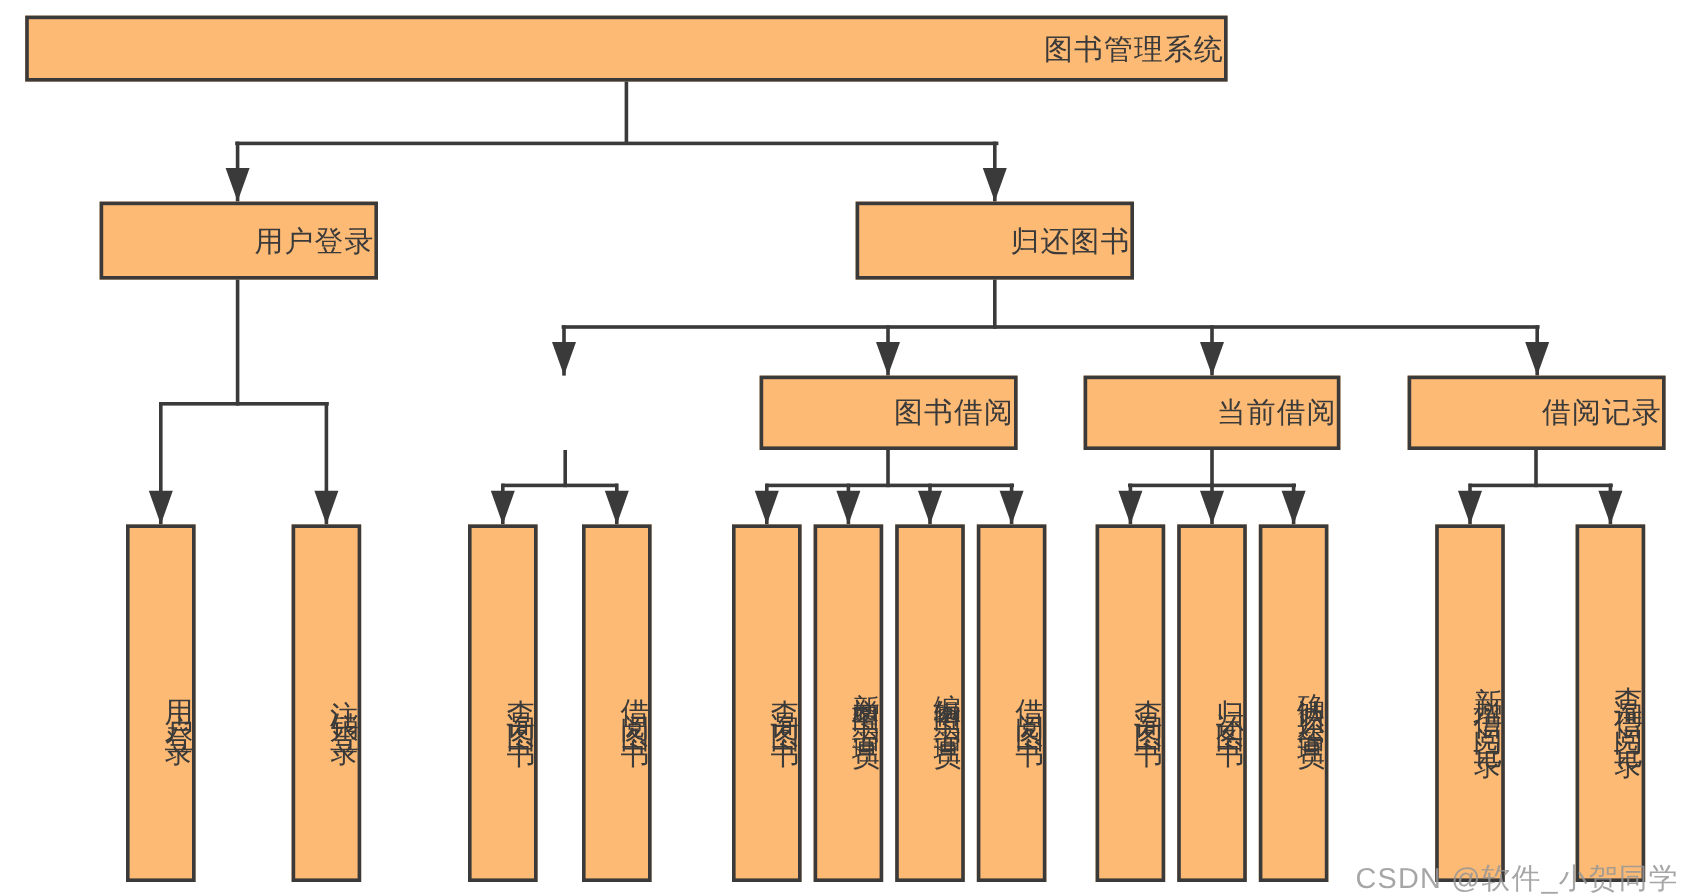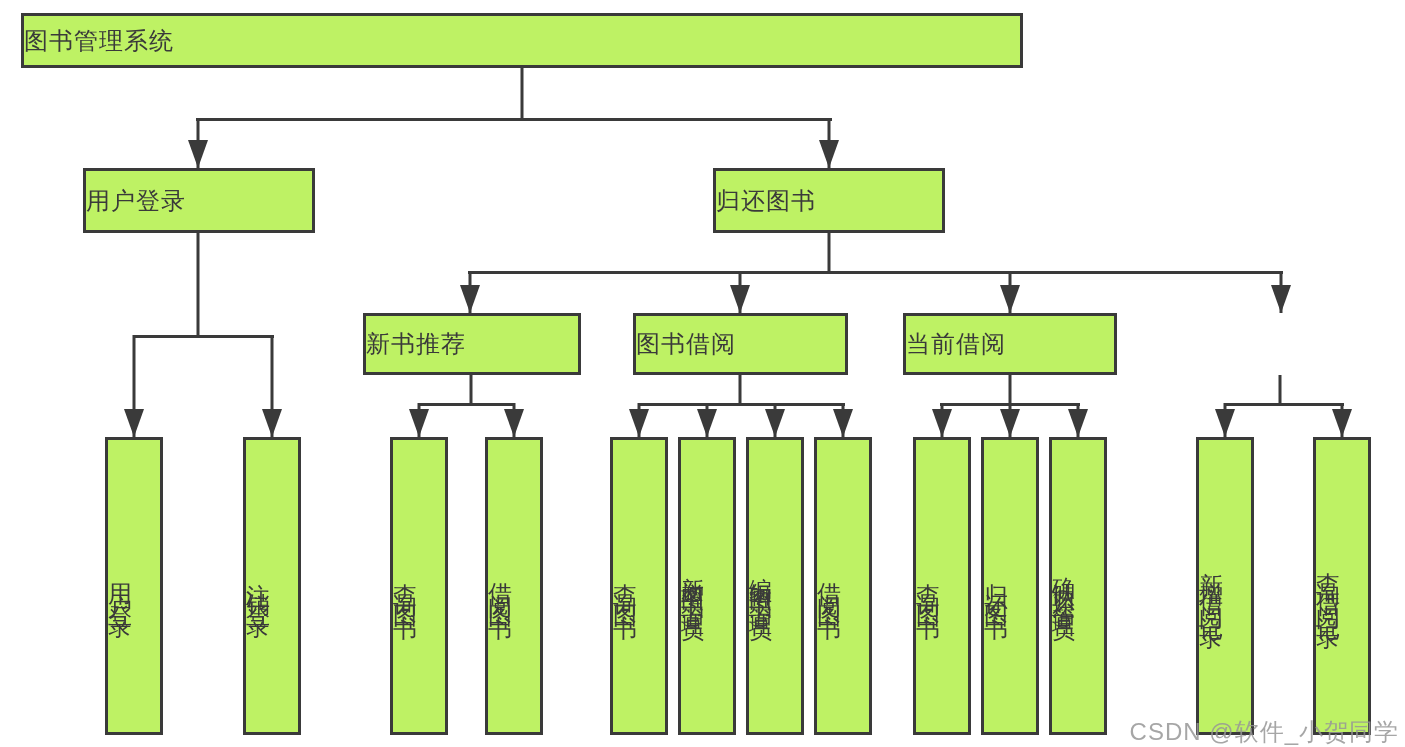--- a/index.html
+++ b/index.html
@@ -1,22 +1,22 @@
 <!DOCTYPE html>
 <html><head>
 <meta charset="utf-8">
 <style>
   html,body{margin:0;padding:0;background:#ffffff;}
   .canvas{
     position:relative;width:1405px;height:747px;background:#ffffff;
     font-family:"Liberation Sans","DejaVu Sans",sans-serif;color:#3a3a3a;overflow:hidden;
   }
   .box{
-    position:absolute;background:#bef264;border:3px solid #3a3a3a;box-sizing:border-box;
-    display:flex;align-items:center;justify-content:flex-start;
+    position:absolute;background:#fdba74;border:3px solid #3a3a3a;box-sizing:border-box;
+    display:flex;align-items:center;justify-content:flex-end;
   }
   .box-h span{font-size:24px;letter-spacing:1px;white-space:nowrap;}
   .leaf span{
     writing-mode:vertical-rl;text-orientation:mixed;
     font-size:24px;letter-spacing:11px;line-height:1;white-space:nowrap;
   }
   .leaf.long span{font-size:23px;letter-spacing:6px;}
   .vline{position:absolute;width:3px;background:#3a3a3a;transform:translateX(-50%);}
   .hline{position:absolute;height:3px;background:#3a3a3a;}
   .arrow{
@@ -63,28 +63,28 @@
   <div class="hline" style="left:468px;top:271px;width:815px;"></div>
   <div class="vline" style="left:470px;top:271px;height:42px;"></div>
   <div class="vline" style="left:740px;top:271px;height:42px;"></div>
   <div class="vline" style="left:1010px;top:271px;height:42px;"></div>
   <div class="vline" style="left:1281px;top:271px;height:42px;"></div>
   <div class="arrow" style="left:470px;top:285px;"></div>
   <div class="arrow" style="left:740px;top:285px;"></div>
   <div class="arrow" style="left:1010px;top:285px;"></div>
   <div class="arrow" style="left:1281px;top:285px;"></div>
 
-  <div class="box box-h" style="left:363px;top:313px;width:218px;height:62px;">
-    <span>新书推荐</span>
-  </div>
   <div class="box box-h" style="left:633px;top:313px;width:215px;height:62px;">
     <span>图书借阅</span>
   </div>
   <div class="box box-h" style="left:903px;top:313px;width:214px;height:62px;">
     <span>当前借阅</span>
+  </div>
+  <div class="box box-h" style="left:1173px;top:313px;width:215px;height:62px;">
+    <span>借阅记录</span>
   </div>
 
   <div class="vline" style="left:471px;top:375px;height:31px;"></div>
   <div class="hline" style="left:418px;top:403px;width:97px;"></div>
   <div class="vline" style="left:419px;top:403px;height:34px;"></div>
   <div class="vline" style="left:514px;top:403px;height:34px;"></div>
   <div class="arrow" style="left:419px;top:409px;"></div>
   <div class="arrow" style="left:514px;top:409px;"></div>
 
   <div class="vline" style="left:740px;top:375px;height:31px;"></div>

